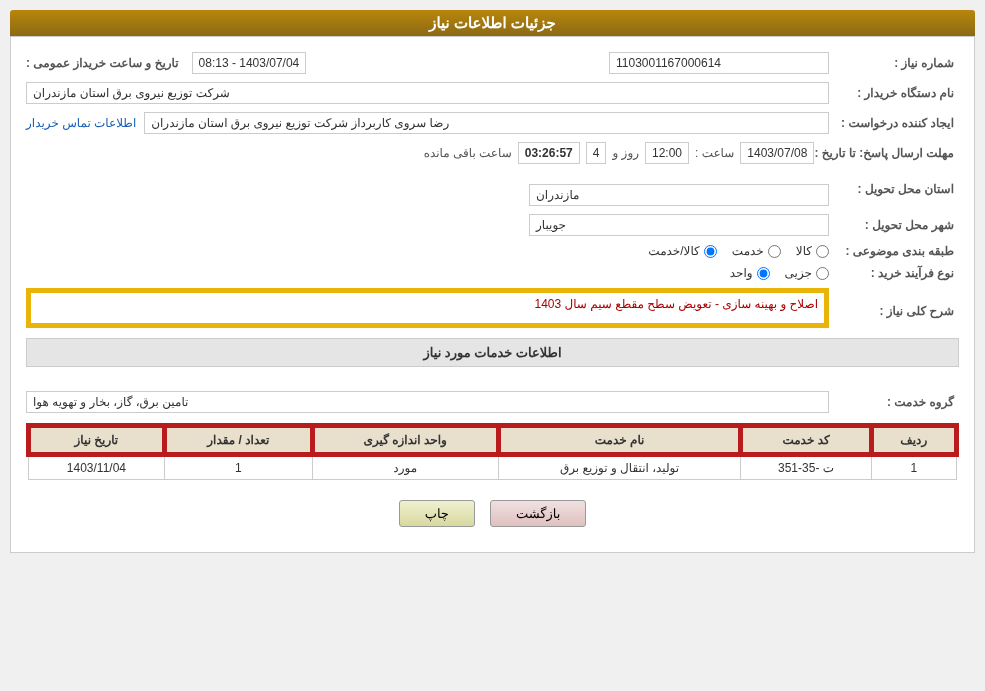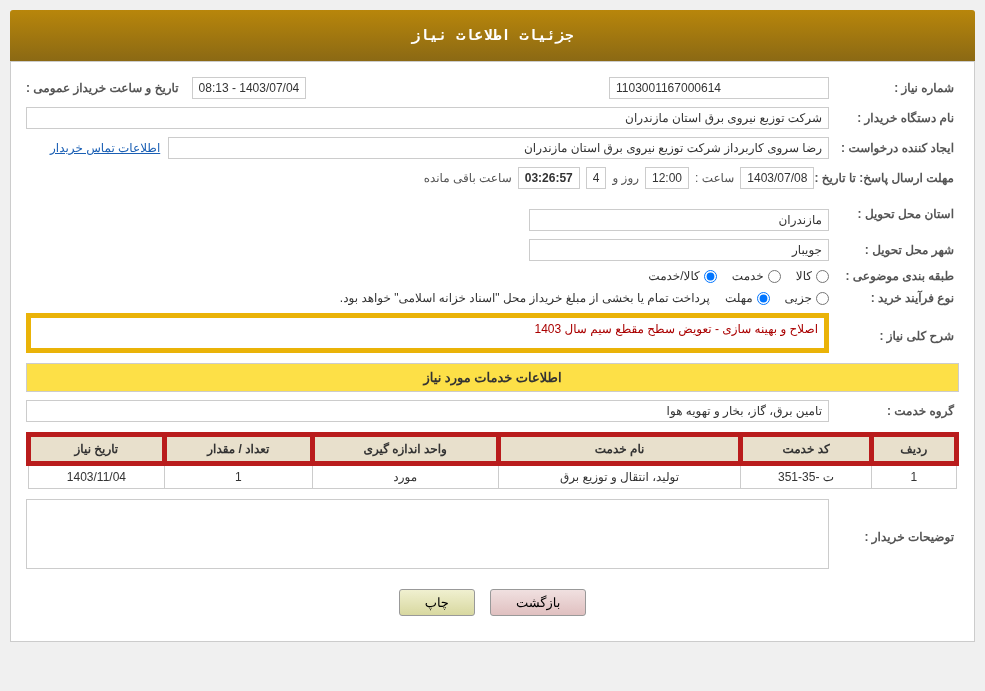--- a/index.html
+++ b/index.html
@@ -13,40 +13,39 @@
     .page-wrapper {
       max-width: 985px;
       margin: 0 auto;
       background: #f0f0f0;
       padding: 10px;
     }
     .header-bar {
       background: linear-gradient(to bottom, #b8860b, #8b6914);
       color: #fff;
       text-align: center;
-      padding: 16px 15px;
+      padding: 4px 15px;
       font-size: 15px;
       font-weight: bold;
       border-radius: 3px 3px 0 0;
       margin-bottom: 0;
-      font-family: Liberation Mono, monospace;
     }
     .main-card {
       background: #fff;
       border: 1px solid #ccc;
       padding: 15px;
     }
     .section-header {
-      background: #fde047;
+      background: #e5e5e5;
       border: 1px solid #ccc;
       text-align: center;
       padding: 6px;
       font-weight: bold;
       font-size: 13px;
-      margin: 10px 0 8px 0;
+      margin: 10px 0 24px 0;
     }
     .info-row {
       display: flex;
       align-items: center;
       margin-bottom: 8px;
       flex-wrap: wrap;
     }
     .info-label {
       color: #555;
       font-weight: bold;
@@ -55,21 +54,21 @@
       padding-right: 5px;
       font-size: 12px;
     }
     .info-value {
       flex: 1;
       background: #fff;
       border: 1px solid #ccc;
       padding: 3px 6px;
       font-size: 12px;
       min-height: 22px;
-      text-align: right;
+      text-align: left;
     }
     .info-value.ltr {
       direction: ltr;
       text-align: left;
     }
     .date-row {
       display: flex;
       align-items: center;
       gap: 6px;
       flex: 1;
@@ -79,24 +78,22 @@
       padding: 3px 6px;
       background: #fff;
       font-size: 12px;
     }
     .date-label-small {
       font-size: 12px;
       color: #555;
     }
     .link-text {
       color: #1a5fb4;
-      text-decoration: underline;
       cursor: pointer;
       font-size: 12px;
-      margin-left: 24px;
     }
     .radio-group {
       display: flex;
       gap: 15px;
       align-items: center;
       flex: 1;
     }
     .radio-item {
       display: flex;
       align-items: center;
@@ -245,23 +242,22 @@
 
     <div class="info-row">
       <span class="info-label">نوع فرآیند خرید :</span>
       <div class="purchase-type-row">
         <label class="radio-item">
           <input type="radio" name="purchaseType" style="">
           <span>جزیی</span>
         </label>
         <label class="radio-item">
           <input type="radio" name="purchaseType" checked="" style="">
-          <span>مهلت</span>
-        </label>
-        <span class="note-text">پرداخت تمام یا بخشی از مبلغ خریداز محل "اسناد خزانه اسلامی" خواهد بود.</span>
+          <span>واحد</span>
+        </label>
       </div>
     </div>
 
     <div class="info-row" style="">
       <span class="info-label" style="vertical-align:top; padding-top:5px;">شرح کلی نیاز :</span>
       <div class="description-box">اصلاح و بهینه سازی - تعویض سطح مقطع سیم سال 1403</div>
     </div>
 
     <div class="section-header">اطلاعات خدمات مورد نیاز</div>
 
@@ -288,24 +284,20 @@
     <td>ت -35-351</td>
     <td>تولید، انتقال و توزیع برق</td>
     <td>مورد</td>
     <td>1</td>
     <td>1403/11/04</td>
   </tr>
           </tbody>
       </table>
     </div>
 
-    <div class="info-row" style="margin-top:10px;">
-      <span class="info-label" style="vertical-align:top; padding-top:5px;">توضیحات خریدار :</span>
-      <div class="buyer-desc-box"></div>
-    </div>
 
     <div class="buttons-row">
       <button class="btn btn-back">بازگشت</button>
       <button class="btn btn-print">چاپ</button>
     </div>
 
   </div>
 </div>
 
 </body></html>

